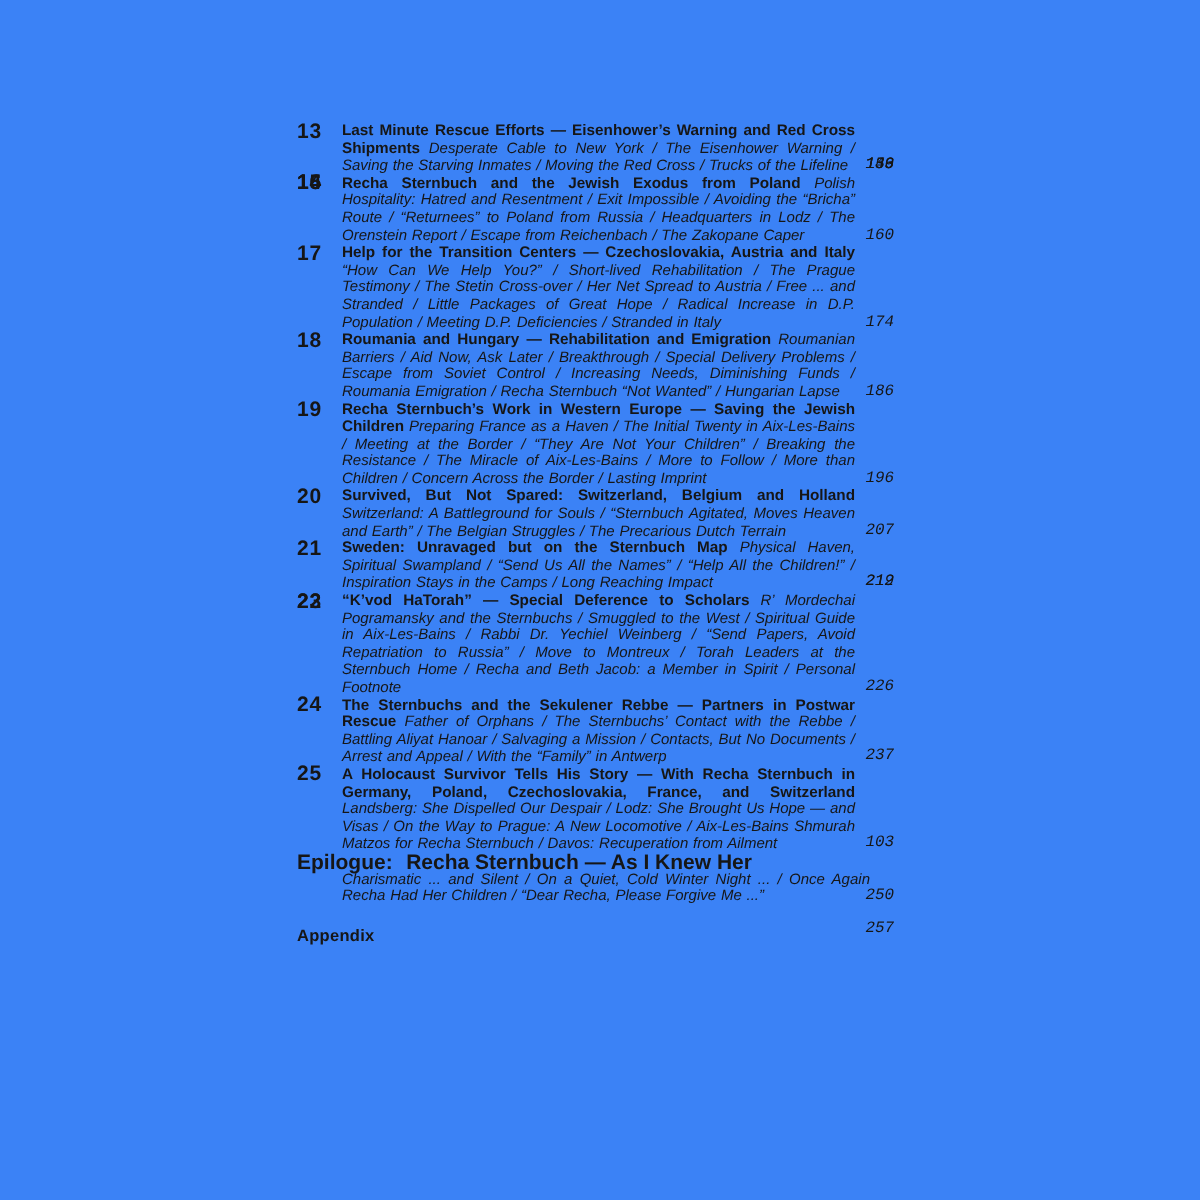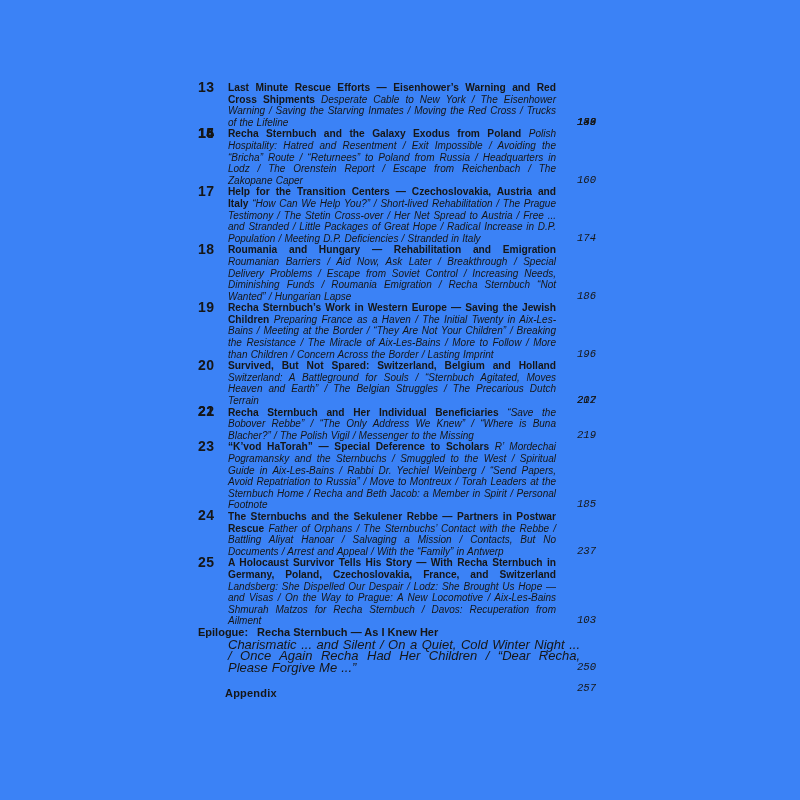--- a/index.html
+++ b/index.html
@@ -19,21 +19,21 @@
     position:absolute;
     left:198px; top:82px;
     width:398px;
   }
   
   .entry { position:relative; padding-left:30px; }
   .entry .body {
     font-size:10px;
     line-height:11.6px;
     text-align:justify;
-    margin-right:40px;
+    margin-right:26px;
     word-spacing:0.4px;
   }
   .chnum {
     position:absolute; left:0; top:-1.5px;
     font-weight:bold;
     font-size:14px;
     line-height:13px;
     letter-spacing:0.5px;
   }
   .t { font-weight:bold; font-size:10.2px; }
@@ -42,34 +42,34 @@
     position:absolute; right:0; bottom:0;
     font-style:italic;
     font-size:10.6px;
     line-height:11.6px;
     font-family:Liberation Mono, monospace;
   }
   
   .epilogue { position:relative; }
   .ep-head {
     font-weight:bold;
-    font-size:11px;
+    font-size:14px;
     line-height:11.6px;
     white-space:nowrap;
   }
   .ep-title { margin-left:9px; }
   .ep-sub {
     margin-left:30px; margin-right:16px;
-    font-size:13px; font-style:italic;
+    font-size:10px; font-style:italic;
     line-height:11.6px;
     text-align:justify;
     word-spacing:0.4px;
   }
   
-  .back { position:relative; height:11.6px;margin-left:27px; }
+  .back { position:relative; height:11.6px; }
   .back-appendix { margin-top:10px; }
   .back-index { margin-top:7px; }
   .back .blabel {
     font-weight:bold;
     font-size:11px;
     line-height:11.6px;
     letter-spacing:0.2px;
   }
 </style>
 </head>
@@ -90,21 +90,21 @@
     <span class="pagenum">146</span>
   </div>
 
   <div class="entry">
     <span class="chnum">15</span>
     <span class="pagenum">153</span>
   </div>
 
   <div class="entry">
     <span class="chnum">16</span>
-    <p class="body"><span class="t">Recha Sternbuch and the Galaxy Exodus from Poland</span> <span class="s">Polish Hospitality: Hatred and Resentment / Exit Impossible / Avoiding the “Bricha” Route / “Returnees” to Poland from Russia / Headquarters in Lodz / The Orenstein Report / Escape from Reichenbach / The Zakopane Caper</span></p>
+    <p class="body"><span class="t">Recha Sternbuch and the Jewish Exodus from Poland</span> <span class="s">Polish Hospitality: Hatred and Resentment / Exit Impossible / Avoiding the “Bricha” Route / “Returnees” to Poland from Russia / Headquarters in Lodz / The Orenstein Report / Escape from Reichenbach / The Zakopane Caper</span></p>
     <span class="pagenum">160</span>
   </div>
 
   <div class="entry">
     <span class="chnum">17</span>
     <p class="body"><span class="t">Help for the Transition Centers — Czechoslovakia, Austria and Italy</span> <span class="s">“How Can We Help You?” / Short-lived Rehabilitation / The Prague Testimony / The Stetin Cross-over / Her Net Spread to Austria / Free ... and Stranded / Little Packages of Great Hope / Radical Increase in D.P. Population / Meeting D.P. Deficiencies / Stranded in Italy</span></p>
     <span class="pagenum">174</span>
   </div>
 
   <div class="entry">
@@ -120,33 +120,33 @@
   </div>
 
   <div class="entry">
     <span class="chnum">20</span>
     <p class="body"><span class="t">Survived, But Not Spared: Switzerland, Belgium and Holland</span> <span class="s">Switzerland: A Battleground for Souls / “Sternbuch Agitated, Moves Heaven and Earth” / The Belgian Struggles / The Precarious Dutch Terrain</span></p>
     <span class="pagenum">207</span>
   </div>
 
   <div class="entry">
     <span class="chnum">21</span>
+    <p class="body"><span class="t">Sweden: Unravaged but on the Sternbuch Map</span> <span class="s">Physical Haven, Spiritual Swampland / “Send Us All the Names” / “Help All the Children!” / Inspiration Stays in the Camps / Long Reaching Impact</span></p>
     <span class="pagenum">212</span>
   </div>
 
   <div class="entry">
     <span class="chnum">22</span>
-    <p class="body"><span class="t">Recha Sternbuch and Her Individual Beneficiaries</span> <span class="s">“Save the Bobover Rebbe” / “The Only Address We Knew” / “Where is Buna Blacher?” / The Polish Vigil / Messenger to the Missing</span></p>
     <span class="pagenum">219</span>
   </div>
 
   <div class="entry">
     <span class="chnum">23</span>
     <p class="body"><span class="t">“K’vod HaTorah” — Special Deference to Scholars</span> <span class="s">R’ Mordechai Pogramansky and the Sternbuchs / Smuggled to the West / Spiritual Guide in Aix-Les-Bains / Rabbi Dr. Yechiel Weinberg / “Send Papers, Avoid Repatriation to Russia” / Move to Montreux / Torah Leaders at the Sternbuch Home / Recha and Beth Jacob: a Member in Spirit / Personal Footnote</span></p>
-    <span class="pagenum">185</span>
+    <span class="pagenum">226</span>
   </div>
 
   <div class="entry">
     <span class="chnum">24</span>
     <p class="body"><span class="t">The Sternbuchs and the Sekulener Rebbe — Partners in Postwar Rescue</span> <span class="s">Father of Orphans / The Sternbuchs’ Contact with the Rebbe / Battling Aliyat Hanoar / Salvaging a Mission / Contacts, But No Documents / Arrest and Appeal / With the “Family” in Antwerp</span></p>
     <span class="pagenum">237</span>
   </div>
 
   <div class="entry">
     <span class="chnum">25</span>

